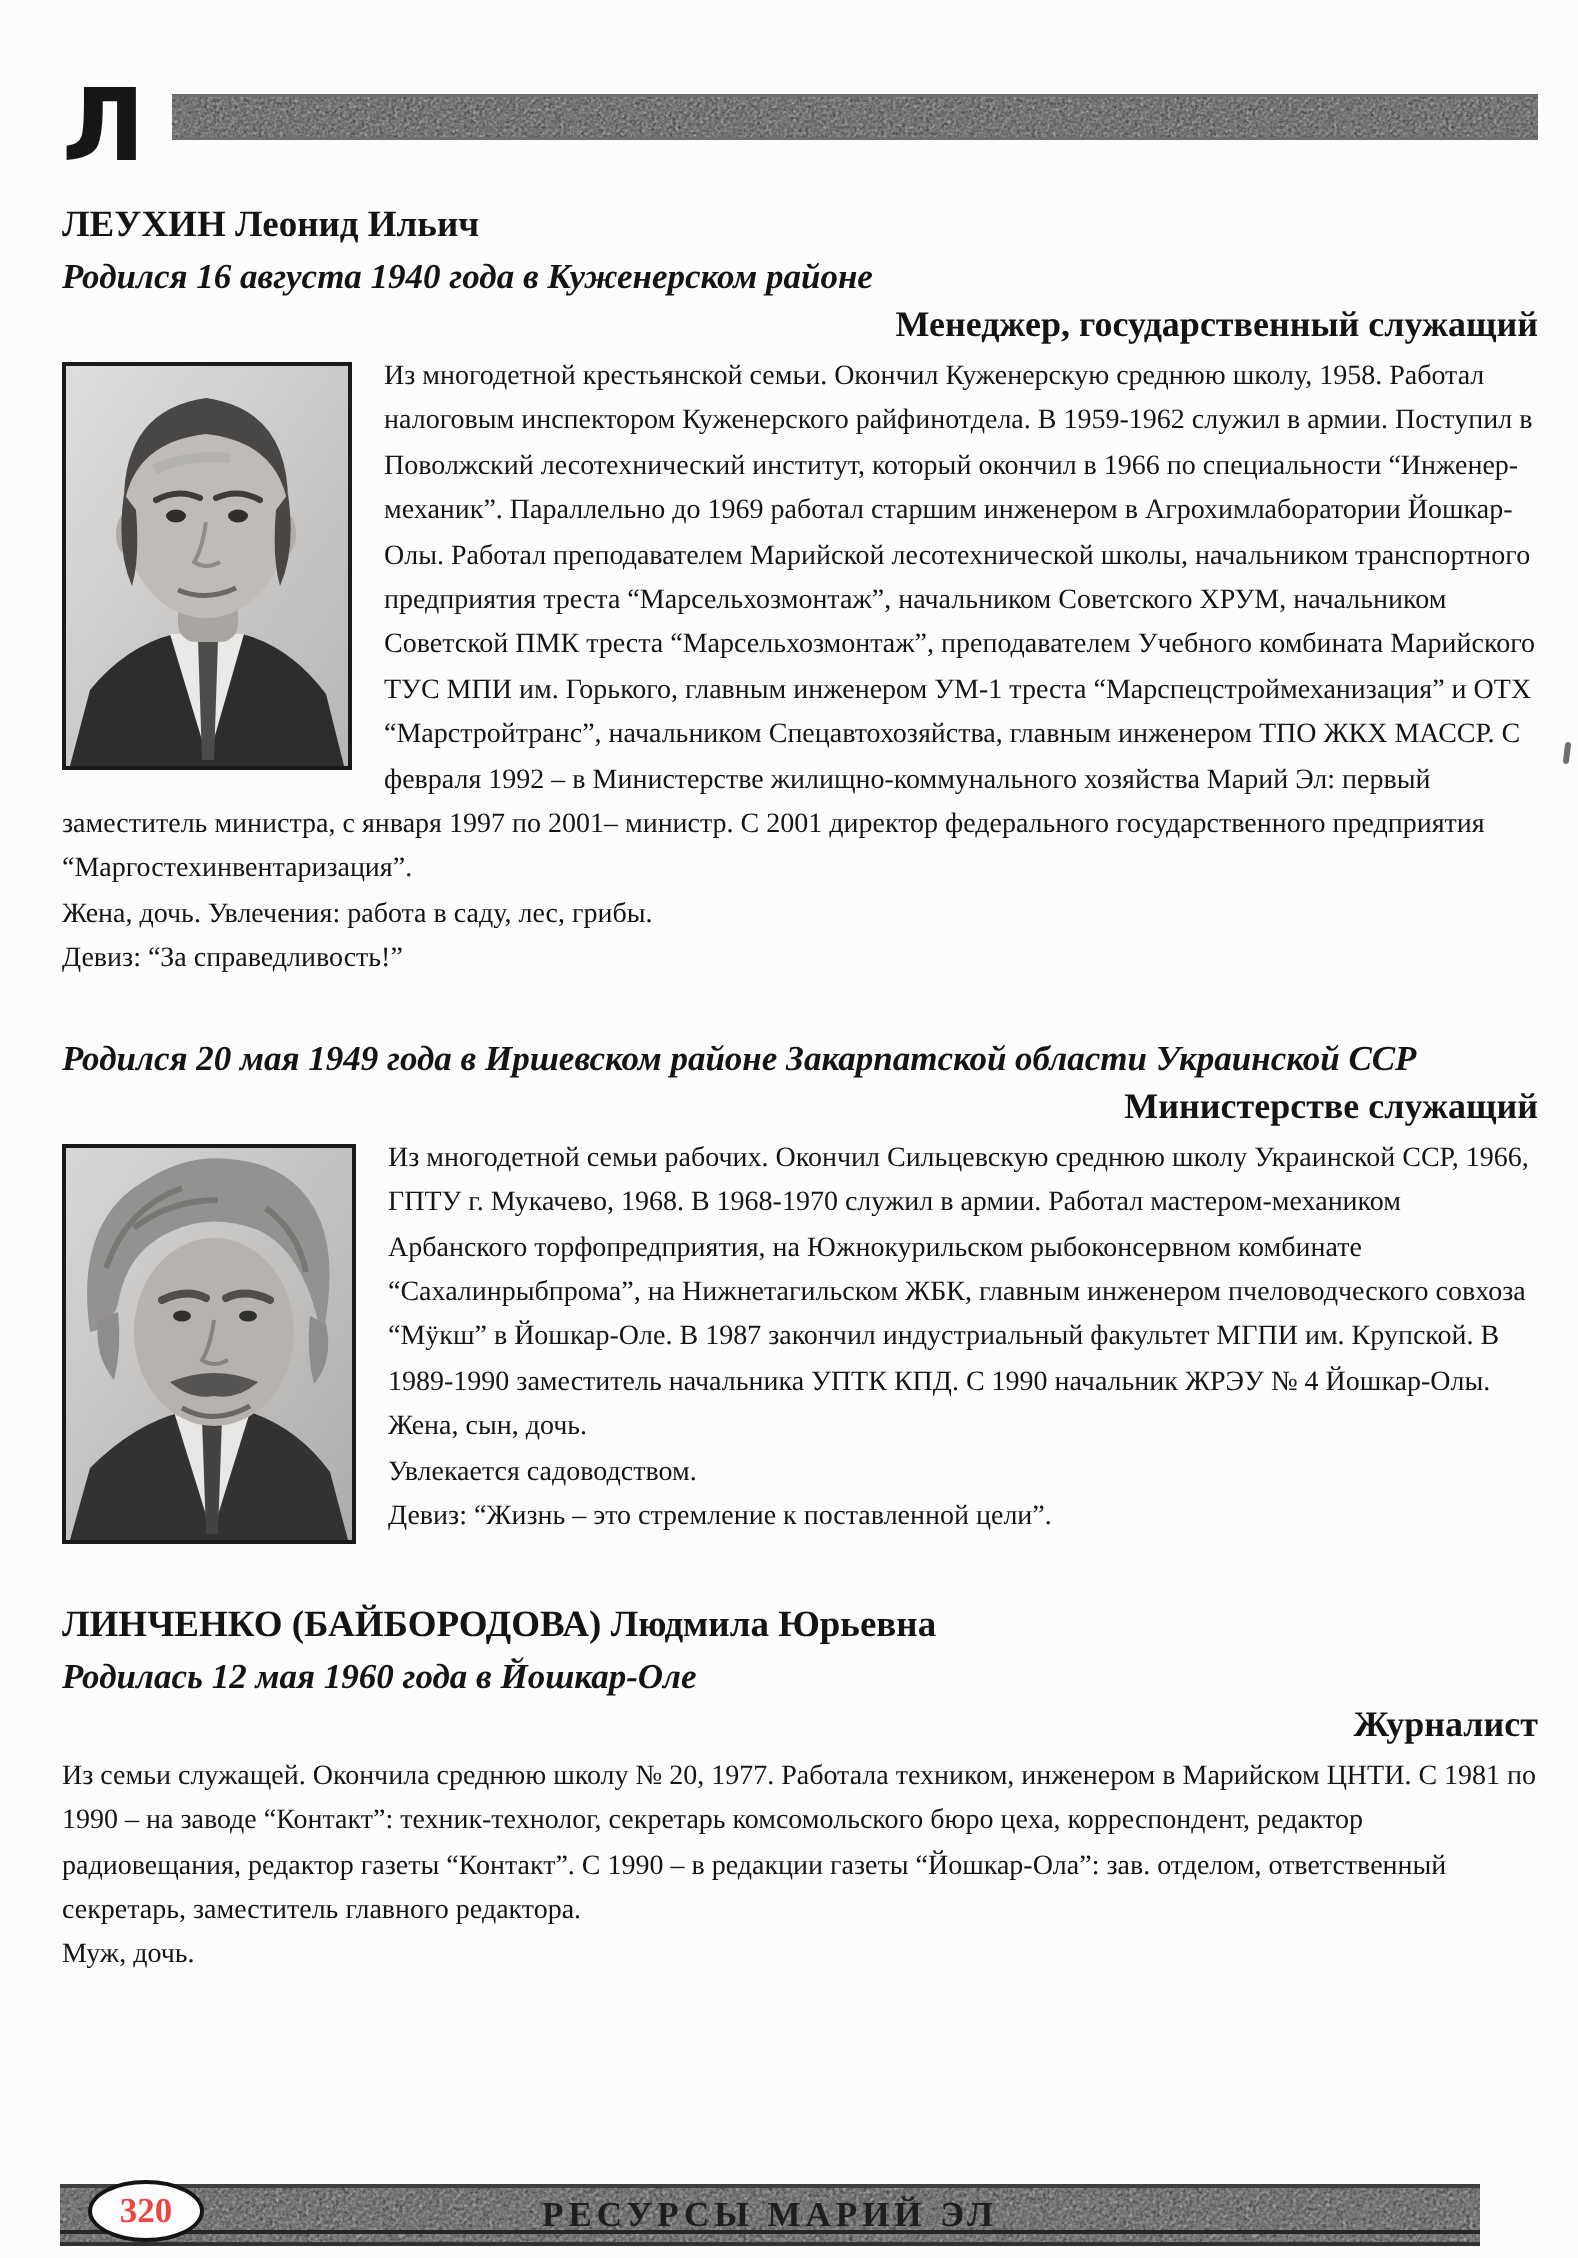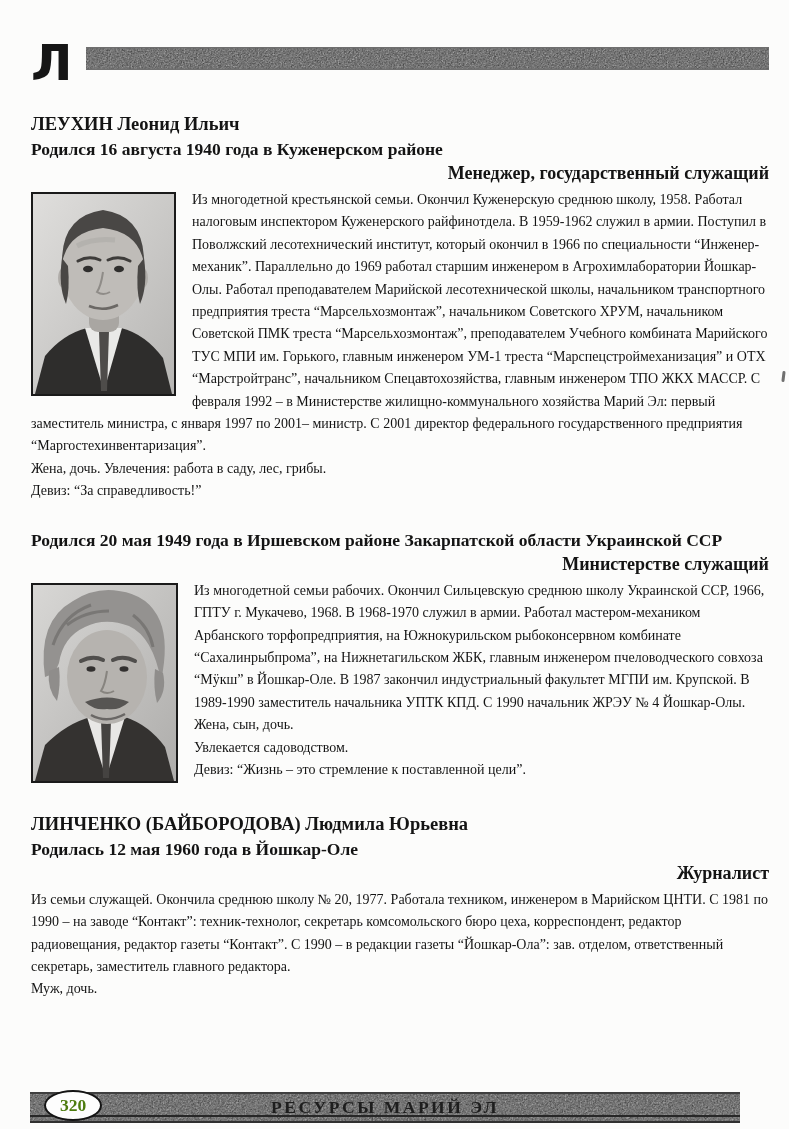--- a/index.html
+++ b/index.html
@@ -18,24 +18,24 @@
   .letter-row { display:flex; align-items:flex-start; margin-top:40px; height:52px; }
   .big-letter {
     font-family:"DejaVu Sans", sans-serif;
     font-weight:bold; font-size:50px; line-height:46px;
     color:#161616; letter-spacing:0;
   }
   .head-bar { flex:1; height:23px; margin-left:13px; margin-top:7px; position:relative; }
   .head-bar svg { display:block; width:100%; height:100%; }
 
   
-  .entry { margin-top:21px; }
+  .entry { margin-top:10px; }
   .entry + .entry { margin-top:26px; }
   .person-name { font-weight:bold; font-size:18.5px; line-height:22px; margin:0 0 3px 0; }
-  .born-line { font-weight:bold; font-size:17.5px; line-height:22px; margin:0 0 2px 0; }
+  .born-line { font-weight:bold; font-style:italic; font-size:17.5px; line-height:22px; margin:0 0 2px 0; }
   .occupation-line { font-weight:bold; font-size:18px; line-height:22px; margin:0 0 5px 0;text-align:right; }
   .bio, .extra-line { font-size:14px; line-height:22.4px; margin:0; }
   .photo-frame {
     float:left;
     border:2px solid #1a1a1a;
     margin:3px 16px 4px 0;
     background:#cfcecc;
     line-height:0;
   }
   .clearfix::after { content:""; display:block; clear:both; }
@@ -50,21 +50,21 @@
   .footer-title {
     position:absolute; inset:0; z-index:2;
     display:flex; align-items:center; justify-content:center;
     font-weight:bold; font-size:17.5px; letter-spacing:2.5px; color:#1e1e1e;
   }
   .page-badge {
     position:absolute; left:14px; top:-4px; z-index:3;
     width:54px; height:27px;
     background:#fdfdfd; border:2.5px solid #141414; border-radius:50%;
     display:flex; align-items:center; justify-content:center;
-    font-weight:bold; font-size:17.5px; color:#4d7c0f;
+    font-weight:bold; font-size:17.5px; color:#ef4444;
   }
   .scan-mark {
     position:absolute; right:4px; top:371px; width:3px; height:11px;
     background:#4c4c4c; border-radius:2px; transform:rotate(7deg); opacity:.8;
   }
 </style>
 </head>
 <body>
 
 <div class="page">

